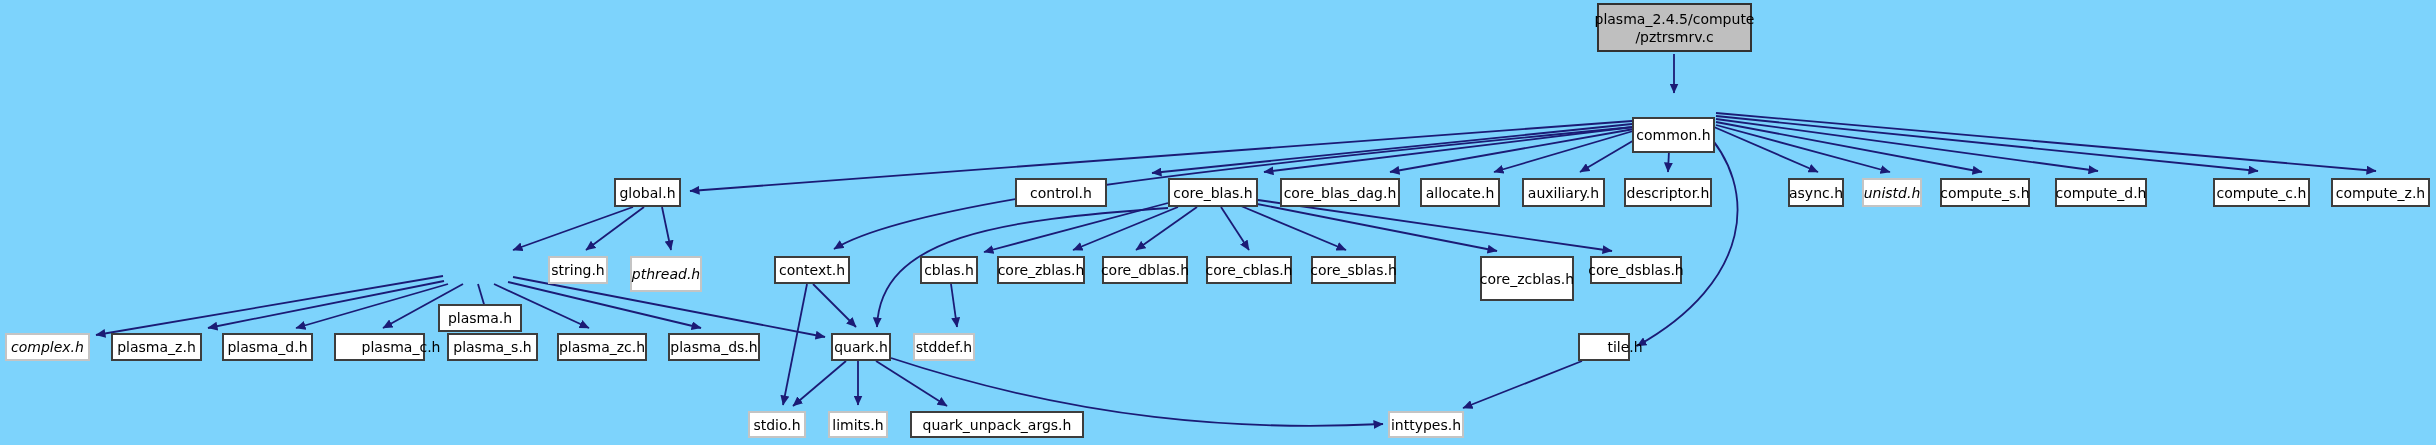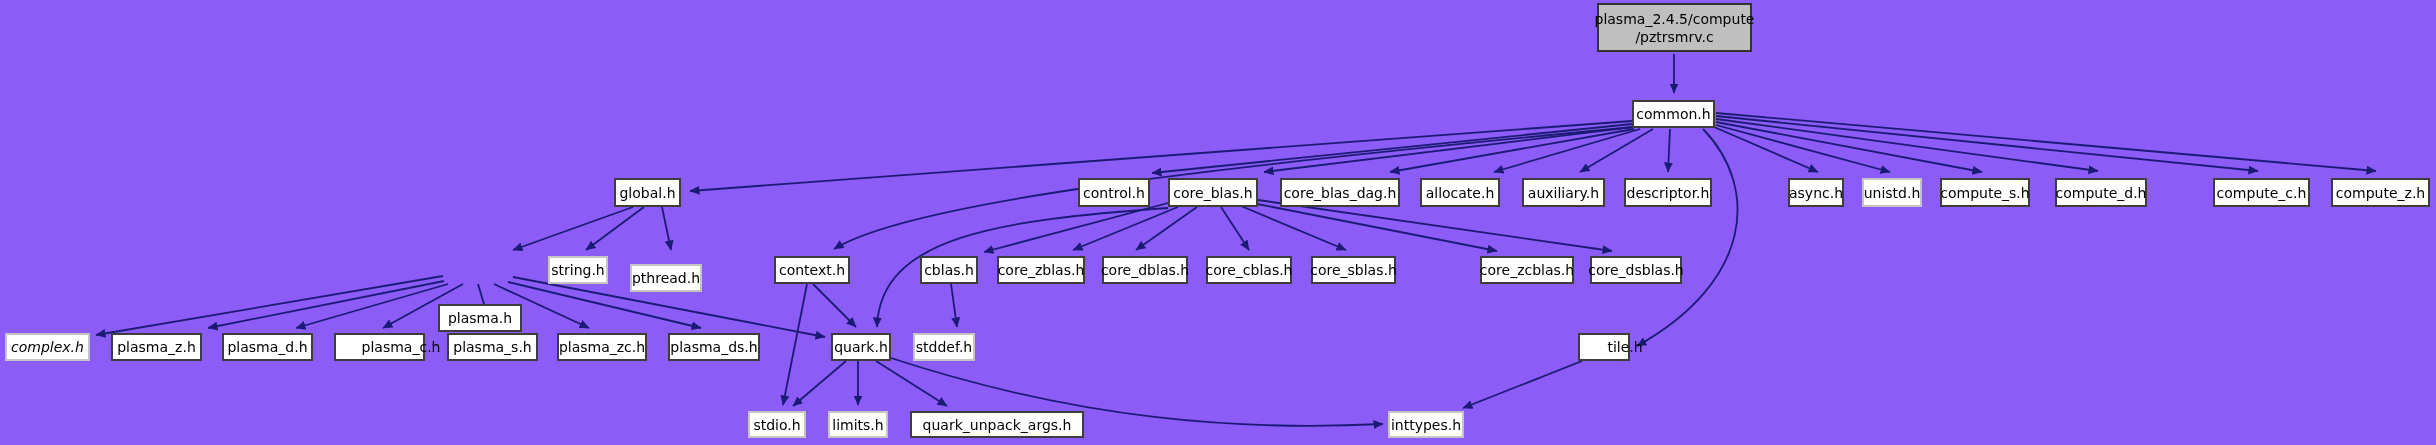--- a/index.html
+++ b/index.html
@@ -1,19 +1,19 @@
 <!DOCTYPE html>
 <html><head>
 <meta charset="utf-8">
 <style>
   html,body { margin:0; padding:0; background:#ffffff; }
   .canvas {
     position:relative;
     width:2436px; height:445px;
-    background:#8b5cf6;
+    background:#7dd3fc;
     font-family:"DejaVu Sans", "Liberation Sans", sans-serif;
     overflow:hidden;
   }
   svg.edge-layer { position:absolute; left:0; top:0; width:2436px; height:445px; }
   .node {
     position:absolute;
     display:flex; align-items:center; justify-content:center;
     box-sizing:border-box;
     background:#ffffff;
     border:2px solid #3d3d3d;
@@ -79,44 +79,44 @@
         <path d="M846,361 L793,406" fill="none" stroke="#1b1b75" stroke-width="1.8" marker-end="url(#arrow)"></path>
         <path d="M858,361 L858,405" fill="none" stroke="#1b1b75" stroke-width="1.8" marker-end="url(#arrow)"></path>
         <path d="M876,361 L947,406" fill="none" stroke="#1b1b75" stroke-width="1.8" marker-end="url(#arrow)"></path>
         <path d="M891,358 C1080,420 1240,431 1383,424" fill="none" stroke="#1b1b75" stroke-width="1.8" marker-end="url(#arrow)"></path>
         <path d="M1582,361 L1463,408" fill="none" stroke="#1b1b75" stroke-width="1.8" marker-end="url(#arrow)"></path>
       </g>
   </svg>
   <div id="node-layer">
       <div class="node root" style="left: 1597px; top: 3px; width: 155px; height: 49px;"><span>plasma_2.4.5/compute
 /pztrsmrv.c</span></div>
-      <div class="node project" style="left: 1632px; top: 100px; width: 83px; height: 28px;"><span>common.h</span></div>
+      <div class="node project" style="left: 1632px; top: 117px; width: 83px; height: 36px;"><span>common.h</span></div>
       <div class="node project" style="left: 614px; top: 178px; width: 67px; height: 29px;"><span>global.h</span></div>
-      <div class="node project" style="left: 1078px; top: 178px; width: 72px; height: 29px;"><span>control.h</span></div>
+      <div class="node project" style="left: 1015px; top: 178px; width: 92px; height: 29px;"><span>control.h</span></div>
       <div class="node project" style="left: 1168px; top: 178px; width: 90px; height: 29px; justify-content: center;"><span>core_blas.h</span></div>
       <div class="node project" style="left: 1280px; top: 178px; width: 120px; height: 29px;"><span>core_blas_dag.h</span></div>
       <div class="node project" style="left: 1420px; top: 178px; width: 80px; height: 29px;"><span>allocate.h</span></div>
       <div class="node project" style="left: 1522px; top: 178px; width: 83px; height: 29px;"><span>auxiliary.h</span></div>
       <div class="node project" style="left: 1624px; top: 178px; width: 88px; height: 29px;"><span>descriptor.h</span></div>
       <div class="node project" style="left: 1788px; top: 178px; width: 56px; height: 29px;"><span>async.h</span></div>
-      <div class="node system" style="left: 1862px; top: 178px; width: 60px; height: 29px;"><span>unistd.h</span></div>
+      <div class="node system" style="left: 1862px; top: 178px; width: 60px; height: 29px; font-style: italic;"><span>unistd.h</span></div>
       <div class="node project" style="left: 1940px; top: 178px; width: 90px; height: 29px;"><span>compute_s.h</span></div>
       <div class="node project" style="left: 2055px; top: 178px; width: 92px; height: 29px;"><span>compute_d.h</span></div>
       <div class="node project" style="left: 2213px; top: 178px; width: 97px; height: 29px;"><span>compute_c.h</span></div>
       <div class="node project" style="left: 2331px; top: 178px; width: 99px; height: 29px;"><span>compute_z.h</span></div>
       <div class="node project" style="left: 438px; top: 256px; width: 84px; height: 28px; margin-top: 48px;"><span>plasma.h</span></div>
       <div class="node system" style="left: 548px; top: 256px; width: 60px; height: 28px;"><span>string.h</span></div>
-      <div class="node system" style="left: 630px; top: 264px; width: 72px; height: 28px;"><span>pthread.h</span></div>
+      <div class="node system" style="left: 630px; top: 256px; width: 72px; height: 36px; font-style: italic;"><span>pthread.h</span></div>
       <div class="node project" style="left: 774px; top: 256px; width: 76px; height: 28px;"><span>context.h</span></div>
       <div class="node project" style="left: 920px; top: 256px; width: 58px; height: 28px;"><span>cblas.h</span></div>
       <div class="node project" style="left: 997px; top: 256px; width: 88px; height: 28px;"><span>core_zblas.h</span></div>
       <div class="node project" style="left: 1102px; top: 256px; width: 86px; height: 28px;"><span>core_dblas.h</span></div>
       <div class="node project" style="left: 1206px; top: 256px; width: 86px; height: 28px;"><span>core_cblas.h</span></div>
       <div class="node project" style="left: 1311px; top: 256px; width: 85px; height: 28px;"><span>core_sblas.h</span></div>
-      <div class="node project" style="left: 1480px; top: 256px; width: 94px; height: 28px;"><span>core_zcblas.h</span></div>
+      <div class="node project" style="left: 1480px; top: 256px; width: 94px; height: 45px;"><span>core_zcblas.h</span></div>
       <div class="node project" style="left: 1590px; top: 256px; width: 92px; height: 28px;"><span>core_dsblas.h</span></div>
       <div class="node system" style="left: 5px; top: 333px; width: 85px; height: 28px; font-style: italic;"><span>complex.h</span></div>
       <div class="node project" style="left: 111px; top: 333px; width: 91px; height: 28px;"><span>plasma_z.h</span></div>
       <div class="node project" style="left: 222px; top: 333px; width: 91px; height: 28px;"><span>plasma_d.h</span></div>
       <div class="node project" style="left: 334px; top: 333px; width: 91px; height: 28px; padding-left: 43px;"><span>plasma_c.h</span></div>
       <div class="node project" style="left: 447px; top: 333px; width: 91px; height: 28px;"><span>plasma_s.h</span></div>
       <div class="node project" style="left: 557px; top: 333px; width: 90px; height: 28px;"><span>plasma_zc.h</span></div>
       <div class="node project" style="left: 668px; top: 333px; width: 92px; height: 28px;"><span>plasma_ds.h</span></div>
       <div class="node project" style="left: 831px; top: 333px; width: 60px; height: 28px; text-align: center;"><span>quark.h</span></div>
       <div class="node system" style="left: 913px; top: 333px; width: 62px; height: 28px;"><span>stddef.h</span></div>

